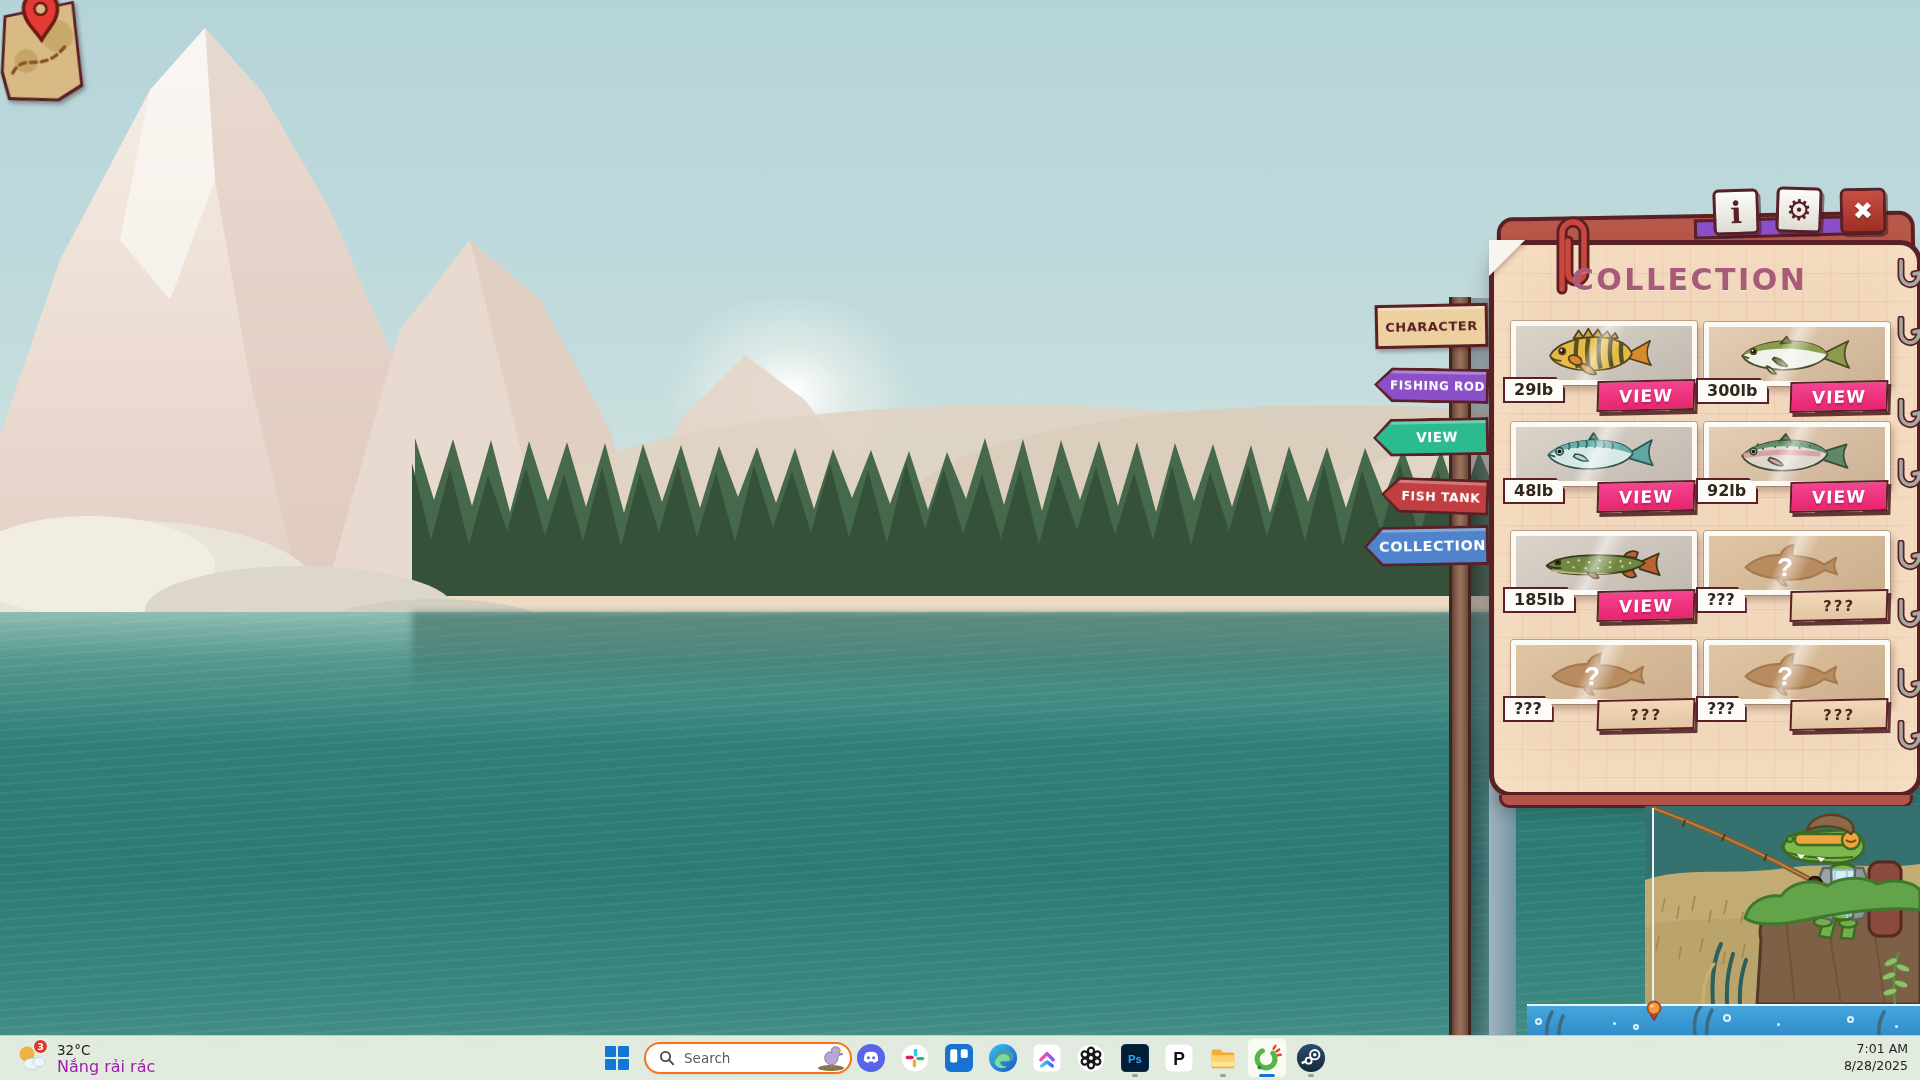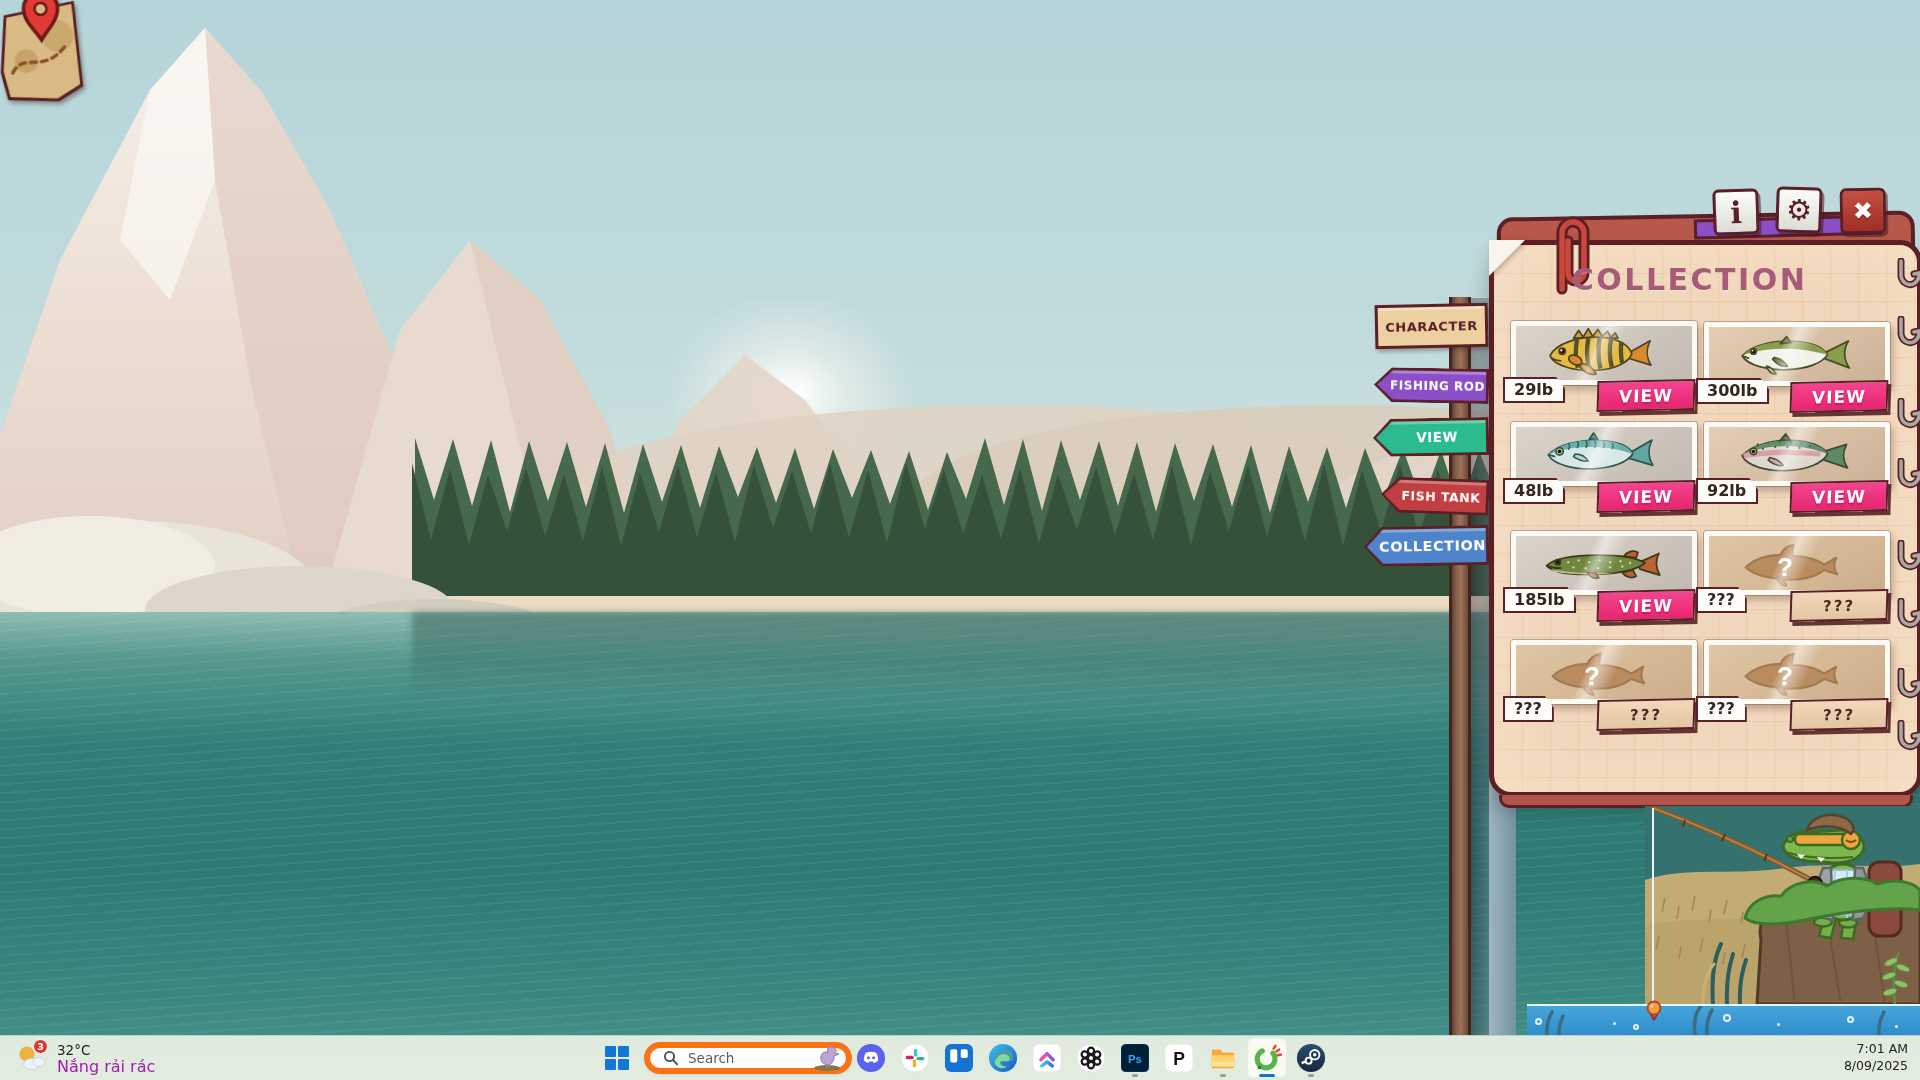--- a/index.html
+++ b/index.html
@@ -110,21 +110,21 @@
     padding:0 6px;border-radius:4px;cursor:pointer}
   #wicon{position:relative;width:32px;height:32px}
   #wbadge{position:absolute;left:17px;top:-3px;width:15px;height:15px;border-radius:50%;
     background:#d8392c;border:1.5px solid #fff;color:#fff;font-size:9.5px;font-weight:bold;
     display:flex;align-items:center;justify-content:center}
   #wtemp{font-size:13.5px;color:#222;line-height:17px}
   #wcond{font-size:16px;color:#a21caf;line-height:15px}
   #start{position:absolute;left:602px;top:7px;width:30px;height:30px;display:flex;align-items:center;
     justify-content:center;border-radius:4px;cursor:pointer}
   #search{position:absolute;left:644px;top:6px;width:208px;height:32px;background:#fff;
-    border:6px solid #f97316;border-radius:16px;display:flex;align-items:center;
+    border:2px solid #f97316;border-radius:16px;display:flex;align-items:center;
     padding:0 5px 0 13px;cursor:pointer;box-shadow:0 1px 2px rgba(0,0,0,.08)}
   #search .stxt{flex:1;margin-left:9px;font-size:13.5px;color:#5c5c5c}
   #apps{position:absolute;left:851px;top:2px;height:40px;display:flex;gap:4px}
   .app{position:relative;width:40px;height:40px;border-radius:6px;display:flex;align-items:center;
     justify-content:center;cursor:pointer}
   .app.active{background:#f9fbf3;box-shadow:inset 0 0 0 1px rgba(0,0,0,.06)}
   .ind{position:absolute;bottom:1px;left:50%;transform:translateX(-50%);width:6px;height:3px;
     border-radius:2px;background:#98a095}
   .ind.blue{width:16px;background:#1277d4}
   #clock{position:absolute;right:12px;top:5px;text-align:right;font-size:12.5px;color:#222;
@@ -703,17 +703,17 @@
           <circle cx="20" cy="12.5" r="1.8" fill="#fff"></circle>
           <path d="M6,21.5 L13,18.5" stroke="#fff" stroke-width="2.5"></path>
           <circle cx="13.5" cy="18.8" r="3.2" fill="#1c3046" stroke="#fff" stroke-width="2"></circle>
         </svg>
         <span class="ind"></span>
       </div>
     </div>
 
     <div id="clock">
       <div>7:01 AM</div>
-      <div>8/09/2025</div>
+      <div>8/28/2025</div>
     </div>
   </div>
 
 </div>
 
 </body></html>

